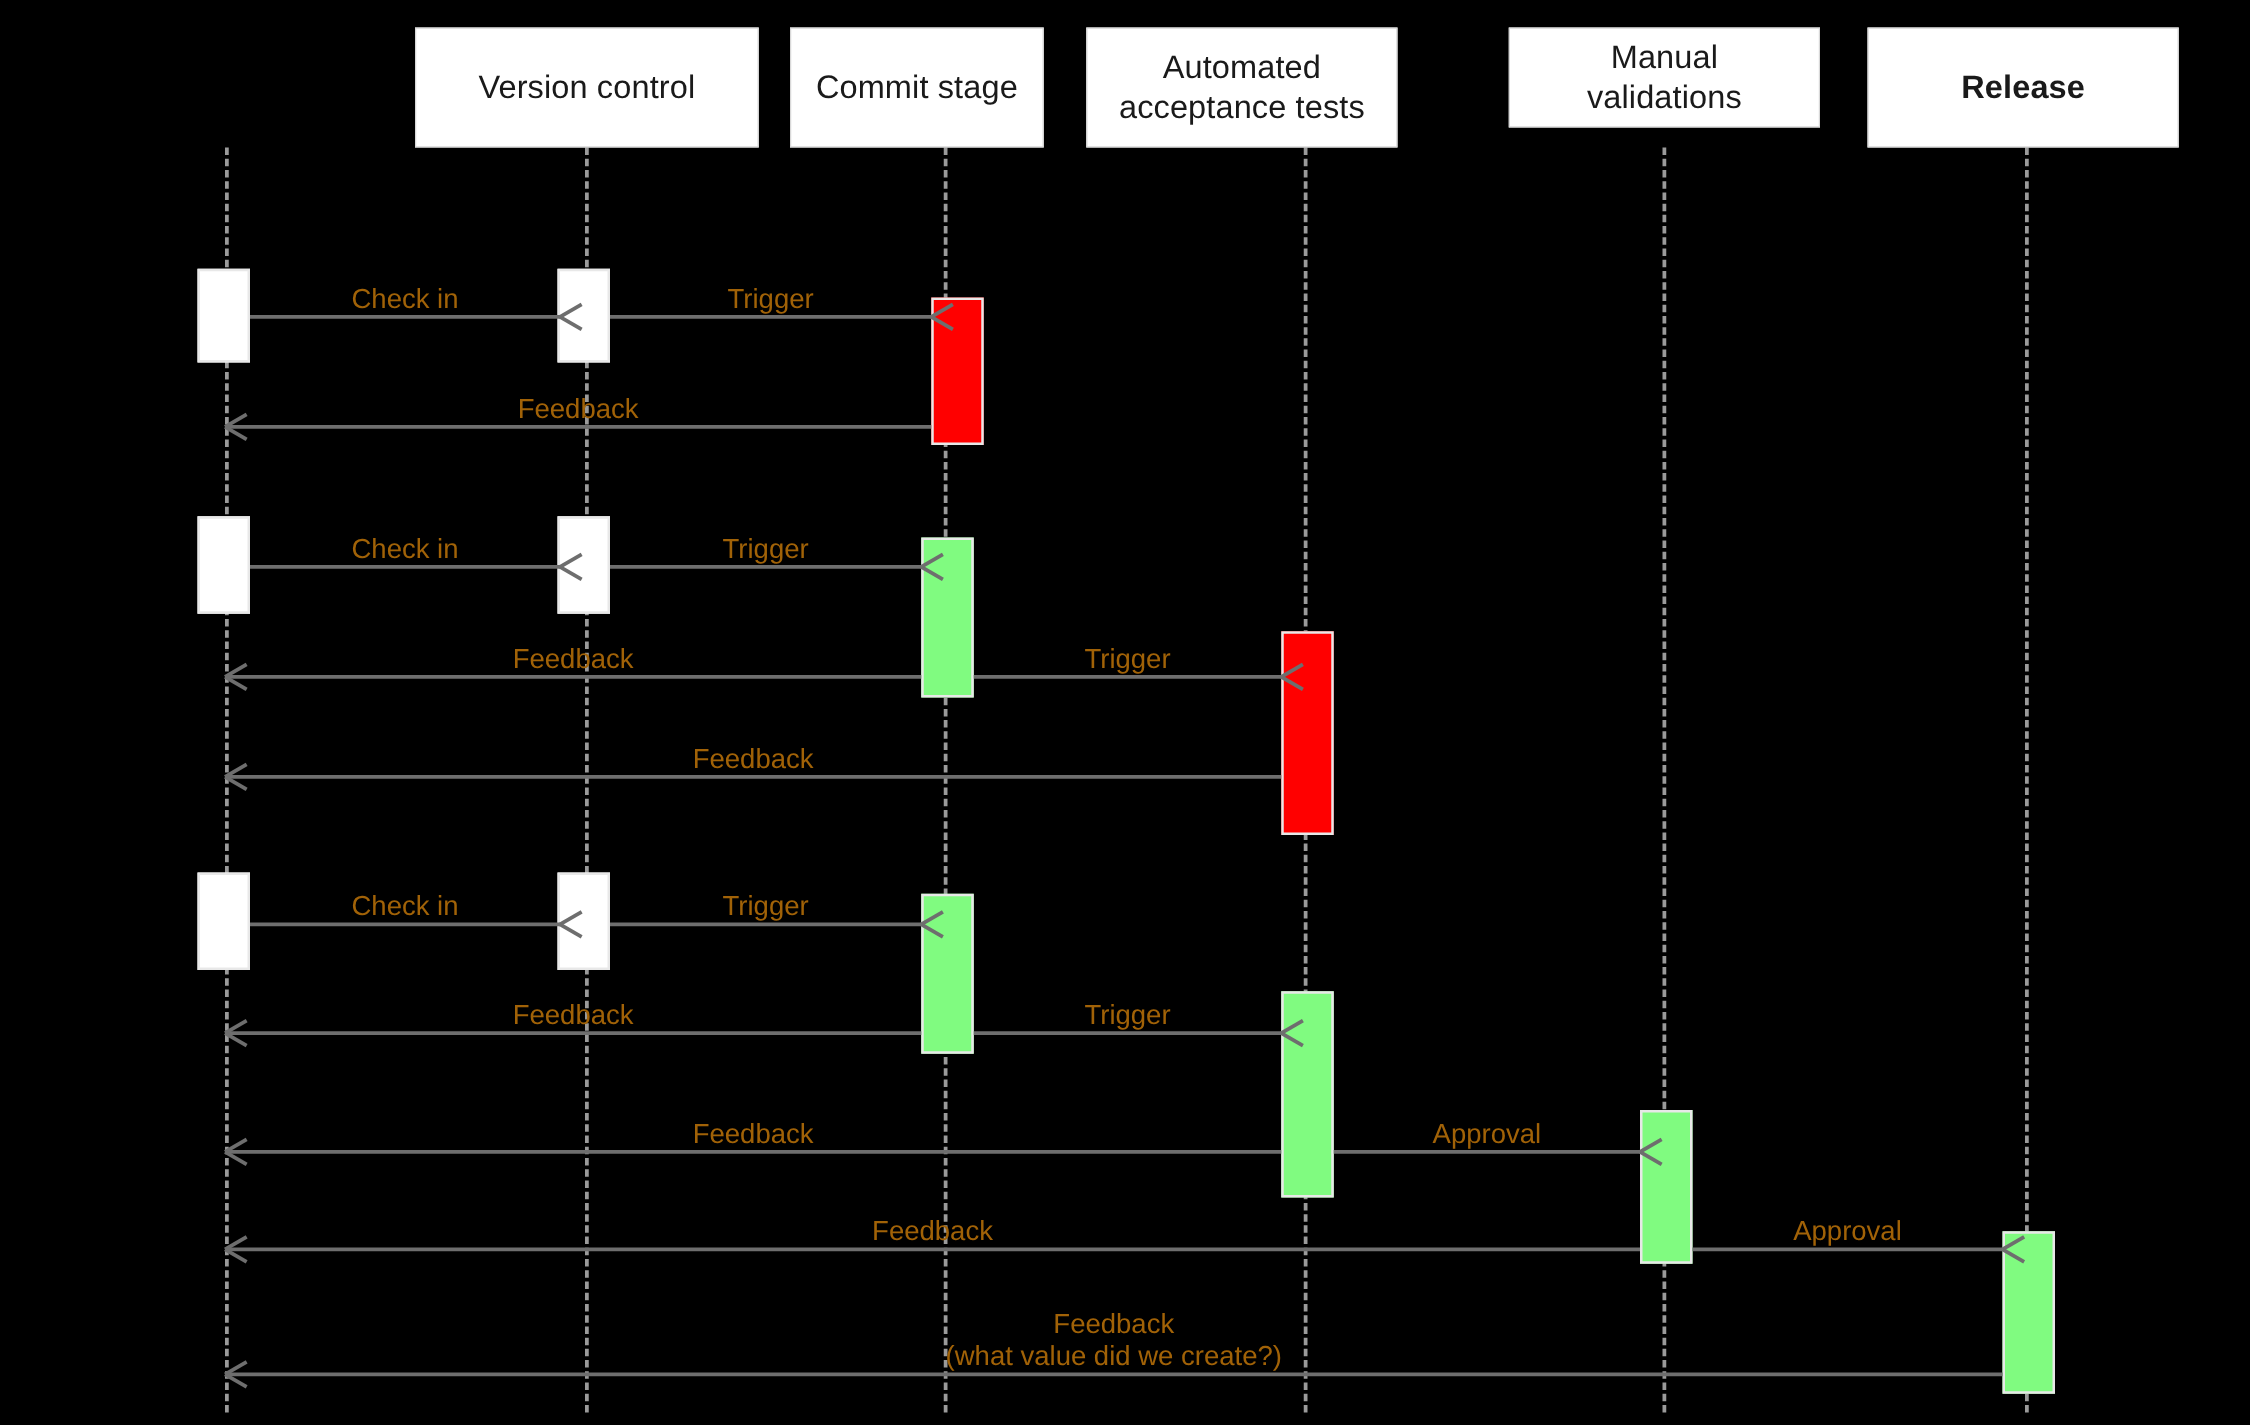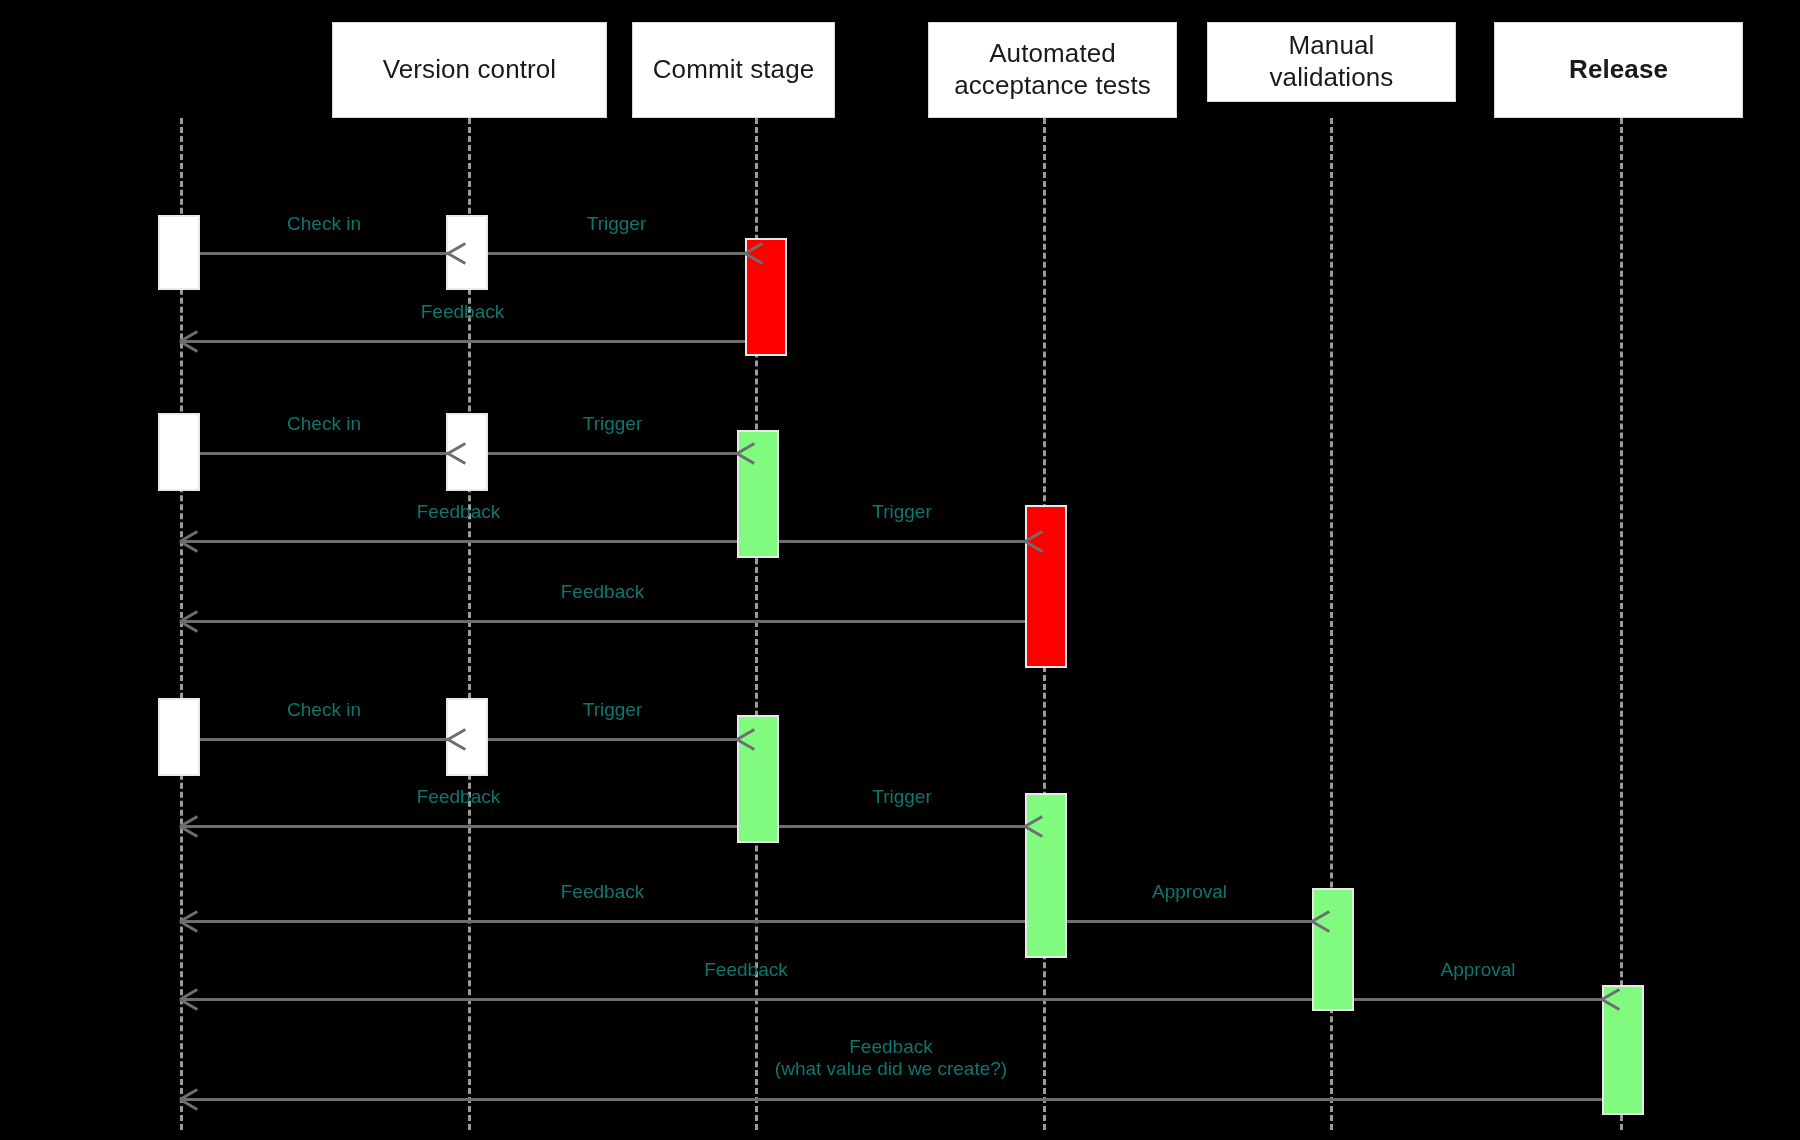--- a/index.html
+++ b/index.html
@@ -63,46 +63,46 @@
   .msg.right .head b{right:0;transform-origin:100% 50%;transform:rotate(-150deg);}
   .msg.right .head i{right:0;transform-origin:100% 50%;transform:rotate(150deg);}
   .msg.left .head{left:0;}
   .msg.left .head b{left:0;transform-origin:0 50%;transform:rotate(-30deg);}
   .msg.left .head i{left:0;transform-origin:0 50%;transform:rotate(30deg);}
 
   .msg .mlabel{
     position:absolute;
     left:0;width:100%;
     text-align:center;
-    color:#0f766e;
-    font-size:19px;
+    color:#a16207;
+    font-size:22px;
     line-height:1.18;
     white-space:pre-line;
     transform:translateY(-100%);
-    padding-bottom:17px;
+    padding-bottom:0;
     box-sizing:border-box;
   }
 </style>
 </head>
 <body>
 
 <div id="stage" style="background: rgb(0, 0, 0);">
     <div class="lifeline" style="left:180px;top:118px;height:1012px;"></div>
     <div class="lifeline" style="left:468px;top:118px;height:1012px;"></div>
     <div class="lifeline" style="left:755px;top:118px;height:1012px;"></div>
     <div class="lifeline" style="left:1043px;top:118px;height:1012px;"></div>
     <div class="lifeline" style="left:1330px;top:118px;height:1012px;"></div>
     <div class="lifeline" style="left:1620px;top:118px;height:1012px;"></div>
     <div class="participant" style="left:332px;top:22px;width:275px;height:96px;">
       <span class="plabel">Version control</span>
     </div>
     <div class="participant" style="left:632px;top:22px;width:203px;height:96px;">
       <span class="plabel">Commit stage</span>
     </div>
-    <div class="participant" style="left:928px;top:22px;width:249px;height:96px;">
+    <div class="participant" style="left:869px;top:22px;width:249px;height:96px;">
       <span class="plabel">Automated
 acceptance tests</span>
     </div>
     <div class="participant" style="left:1207px;top:22px;width:249px;height:80px;">
       <span class="plabel">Manual
 validations</span>
     </div>
     <div class="participant" style="left:1494px;top:22px;width:249px;height:96px;font-weight:bold;">
       <span class="plabel">Release</span>
     </div>

